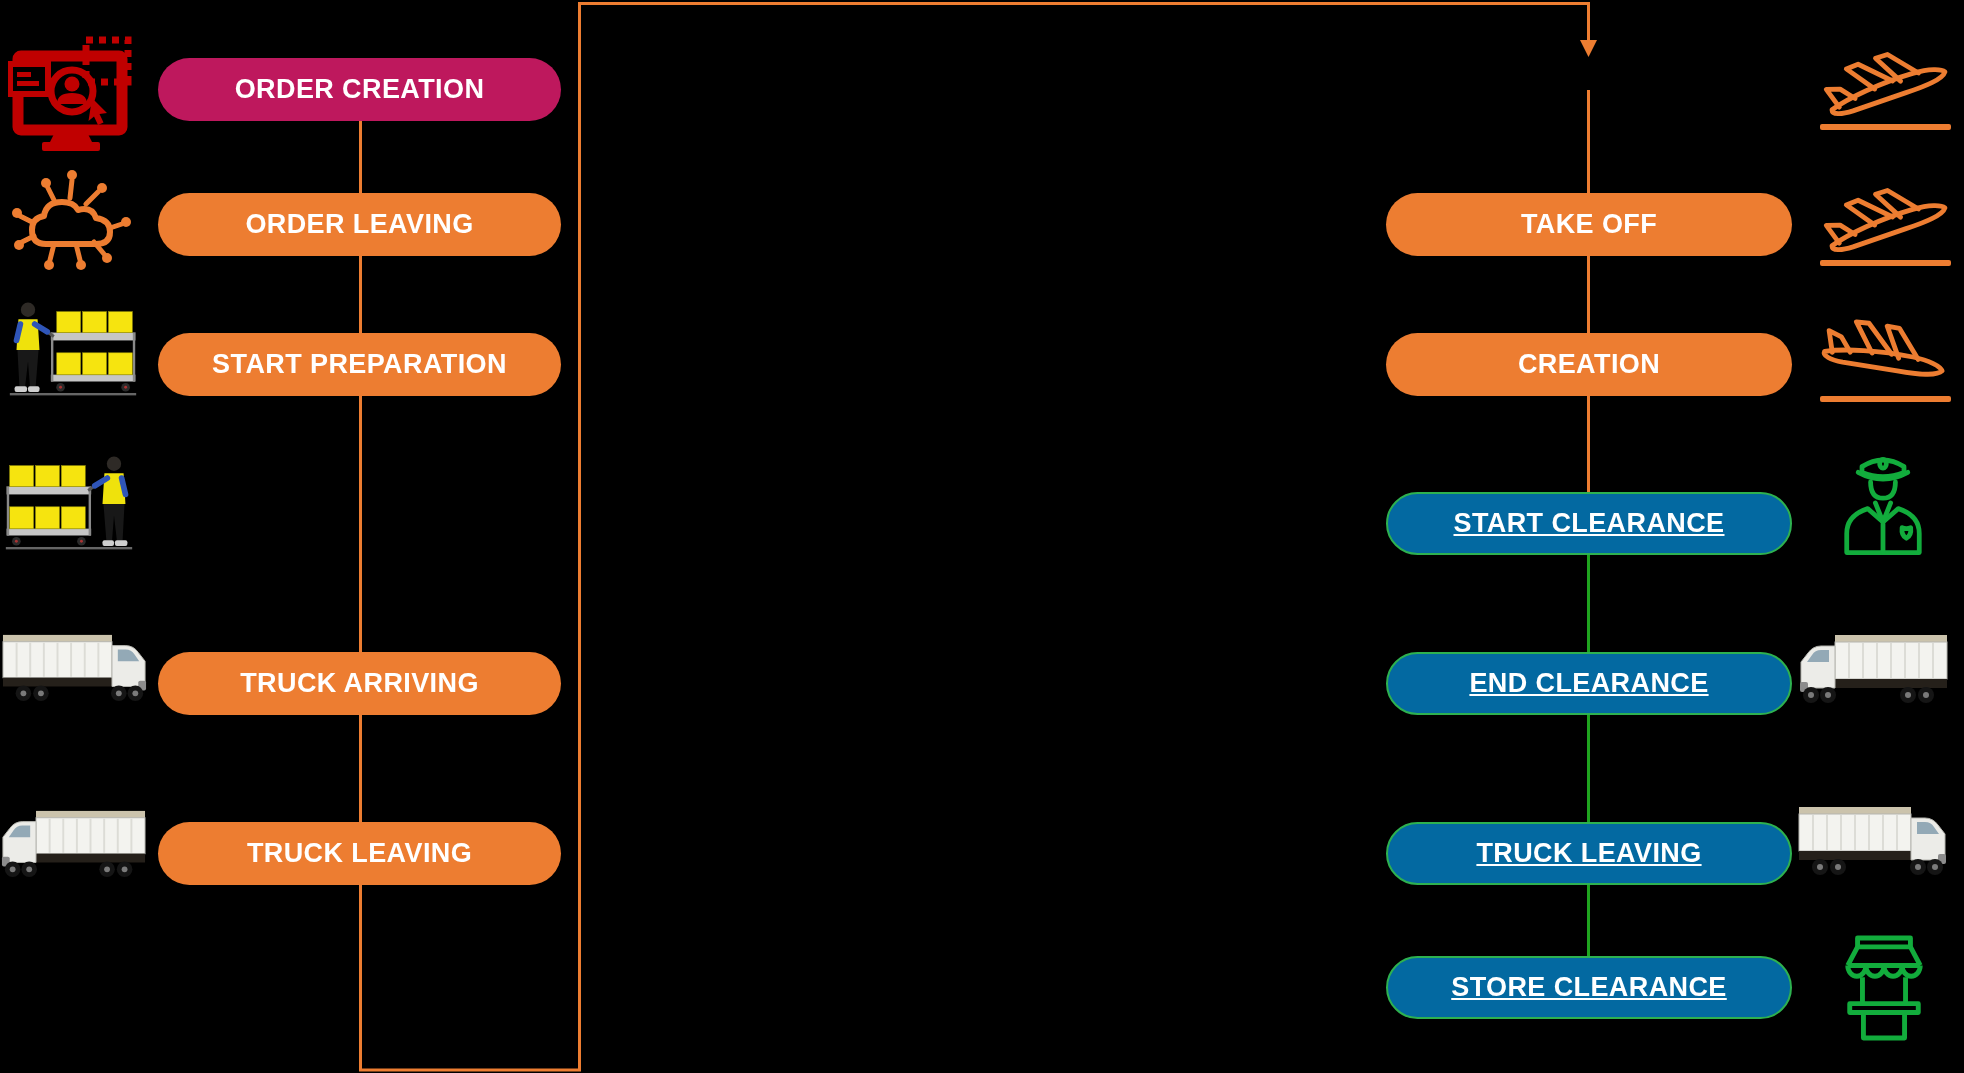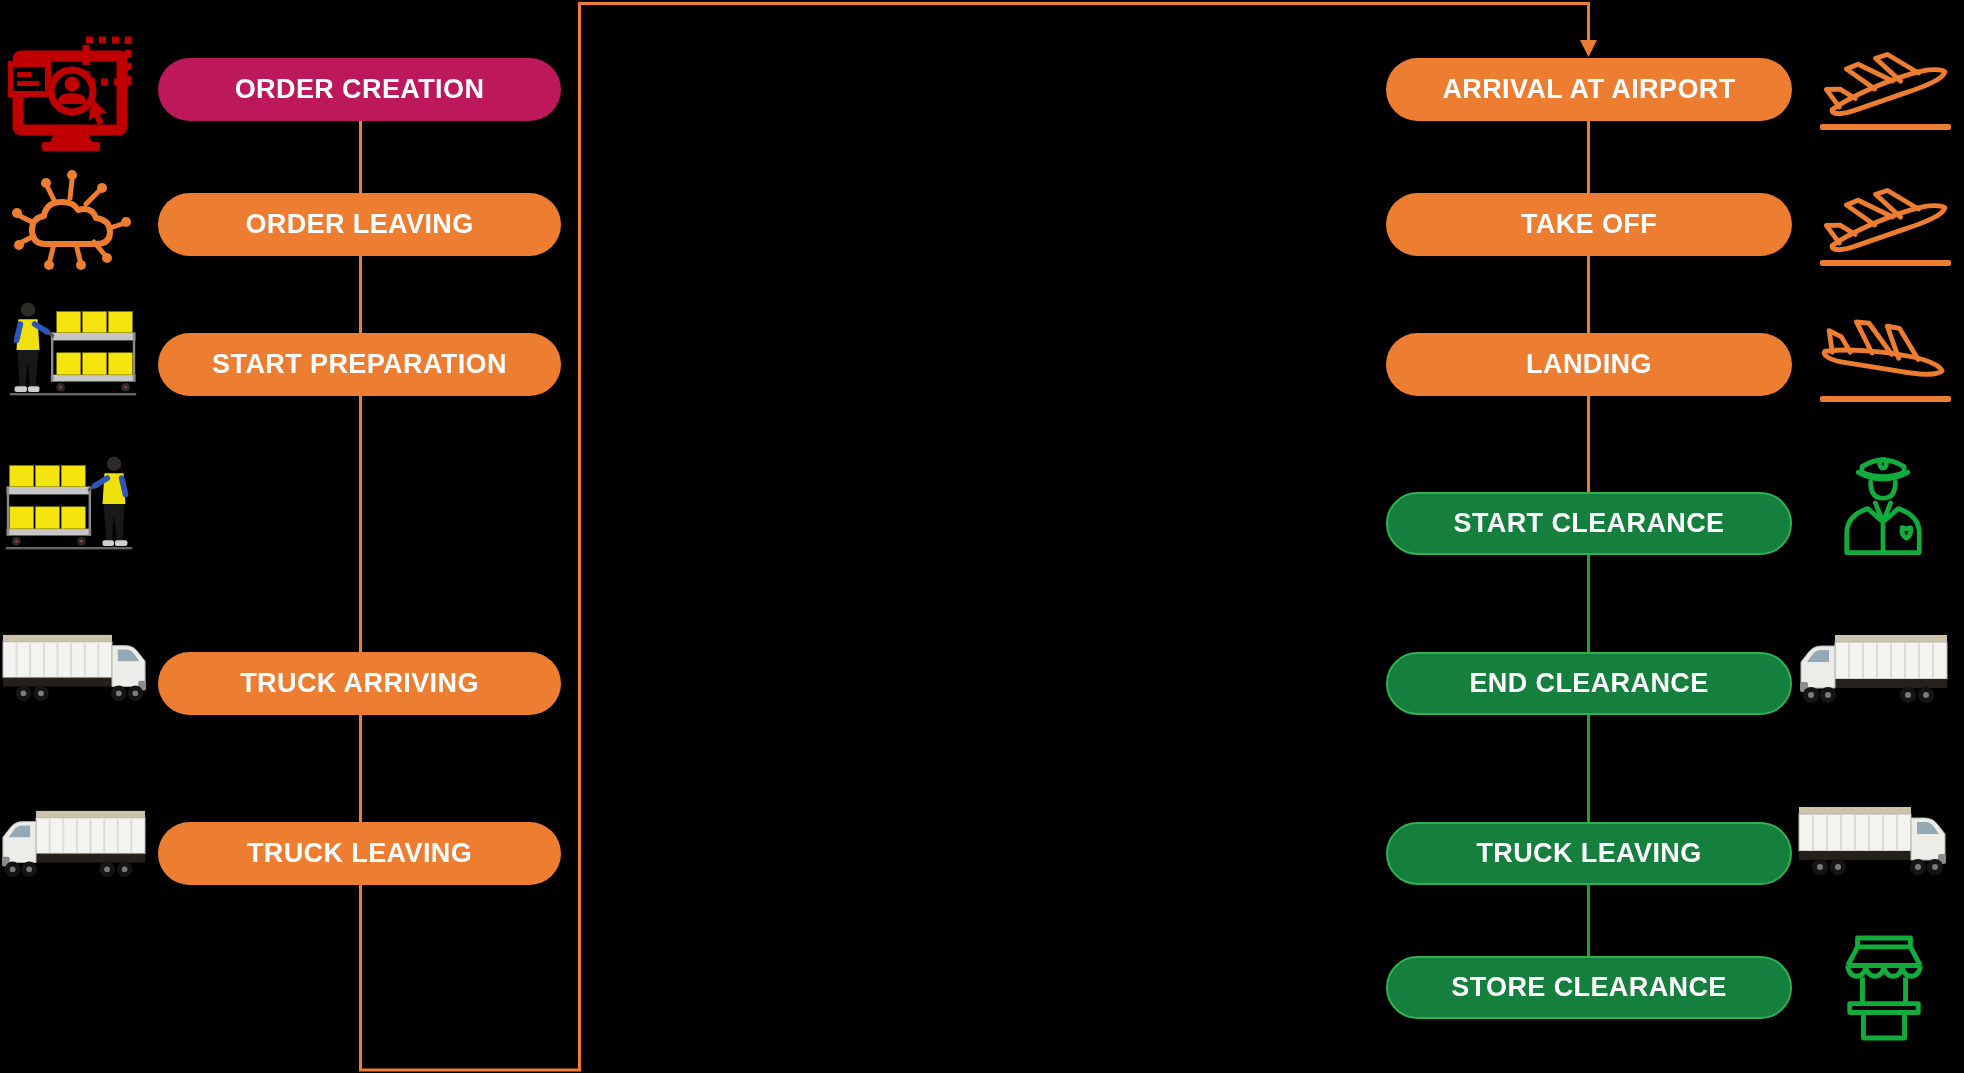--- a/index.html
+++ b/index.html
@@ -15,21 +15,21 @@
   .pill {
     position:absolute;
     height:63px; width:403px;
     border-radius:32px;
     display:flex; align-items:center; justify-content:center;
     color:#FFFFFF; font-weight:bold; font-size:27px; letter-spacing:.4px;
     z-index:2; white-space:nowrap;
   }
   .pill.orange { background:#ED7D31; }
   .pill.red    { background:#be185d; }
-  .pill.green  { background:#15803d; border:2.5px solid #2EB150; }
+  .pill.green  { background:#0369a1; border:2.5px solid #2EB150;text-decoration:underline; }
   .pill.rcol   { width:406px; }
   .icon { position:absolute; z-index:2; }
   .icon svg { display:block; width:100%; height:100%; }
   .plane-wrap { display:flex; flex-direction:column; justify-content:space-between; }
   .plane-svg { width:135px; height:62px; }
   .plane-svg.takeoff { transform:rotate(-13deg); }
   .plane-svg.landing { transform:rotate(15deg); }
   .runway { width:131px; height:6px; background:#ED7D31; border-radius:2px; }
   .flip svg { transform:scaleX(-1); }
 </style>
@@ -99,23 +99,22 @@
     <line x1="1588.5" y1="90" x2="1588.5" y2="520" stroke="#ED7D31" stroke-width="3"></line>
     <line x1="1588.5" y1="520" x2="1588.5" y2="988" stroke="#1FA41F" stroke-width="3"></line>
   </svg>
 
   <div class="pill red" style="left:158px;top:58px;">ORDER CREATION</div>
   <div class="pill orange" style="left:158px;top:193px;">ORDER LEAVING</div>
   <div class="pill orange" style="left:158px;top:333px;">START PREPARATION</div>
   <div class="pill orange" style="left:158px;top:652px;">TRUCK ARRIVING</div>
   <div class="pill orange" style="left:158px;top:822px;">TRUCK LEAVING</div>
 
-  <div class="pill orange rcol" style="left:1386px;top:58px;">ARRIVAL AT AIRPORT</div>
   <div class="pill orange rcol" style="left:1386px;top:193px;text-align:right;">TAKE OFF</div>
-  <div class="pill orange rcol" style="left:1386px;top:333px;">LANDING</div>
+  <div class="pill orange rcol" style="left:1386px;top:333px;">CREATION</div>
   <div class="pill green rcol" style="left:1386px;top:492px;">START CLEARANCE</div>
   <div class="pill green rcol" style="left:1386px;top:652px;">END CLEARANCE</div>
   <div class="pill green rcol" style="left:1386px;top:822px;">TRUCK LEAVING</div>
   <div class="pill green rcol" style="left:1386px;top:956px;">STORE CLEARANCE</div>
 
   <div class="icon" style="left:8px;top:36px;width:126px;height:120px;">
     <svg viewBox="0 0 126 120">
       <rect x="78" y="4" width="42" height="42" fill="none" stroke="#C00000" stroke-width="7" stroke-dasharray="7 6"></rect>
       <rect x="10" y="20" width="104" height="74" rx="3" fill="none" stroke="#C00000" stroke-width="11"></rect>
       <path d="M48 94 h30 l7 14 h-44 Z" fill="#C00000"></path>

